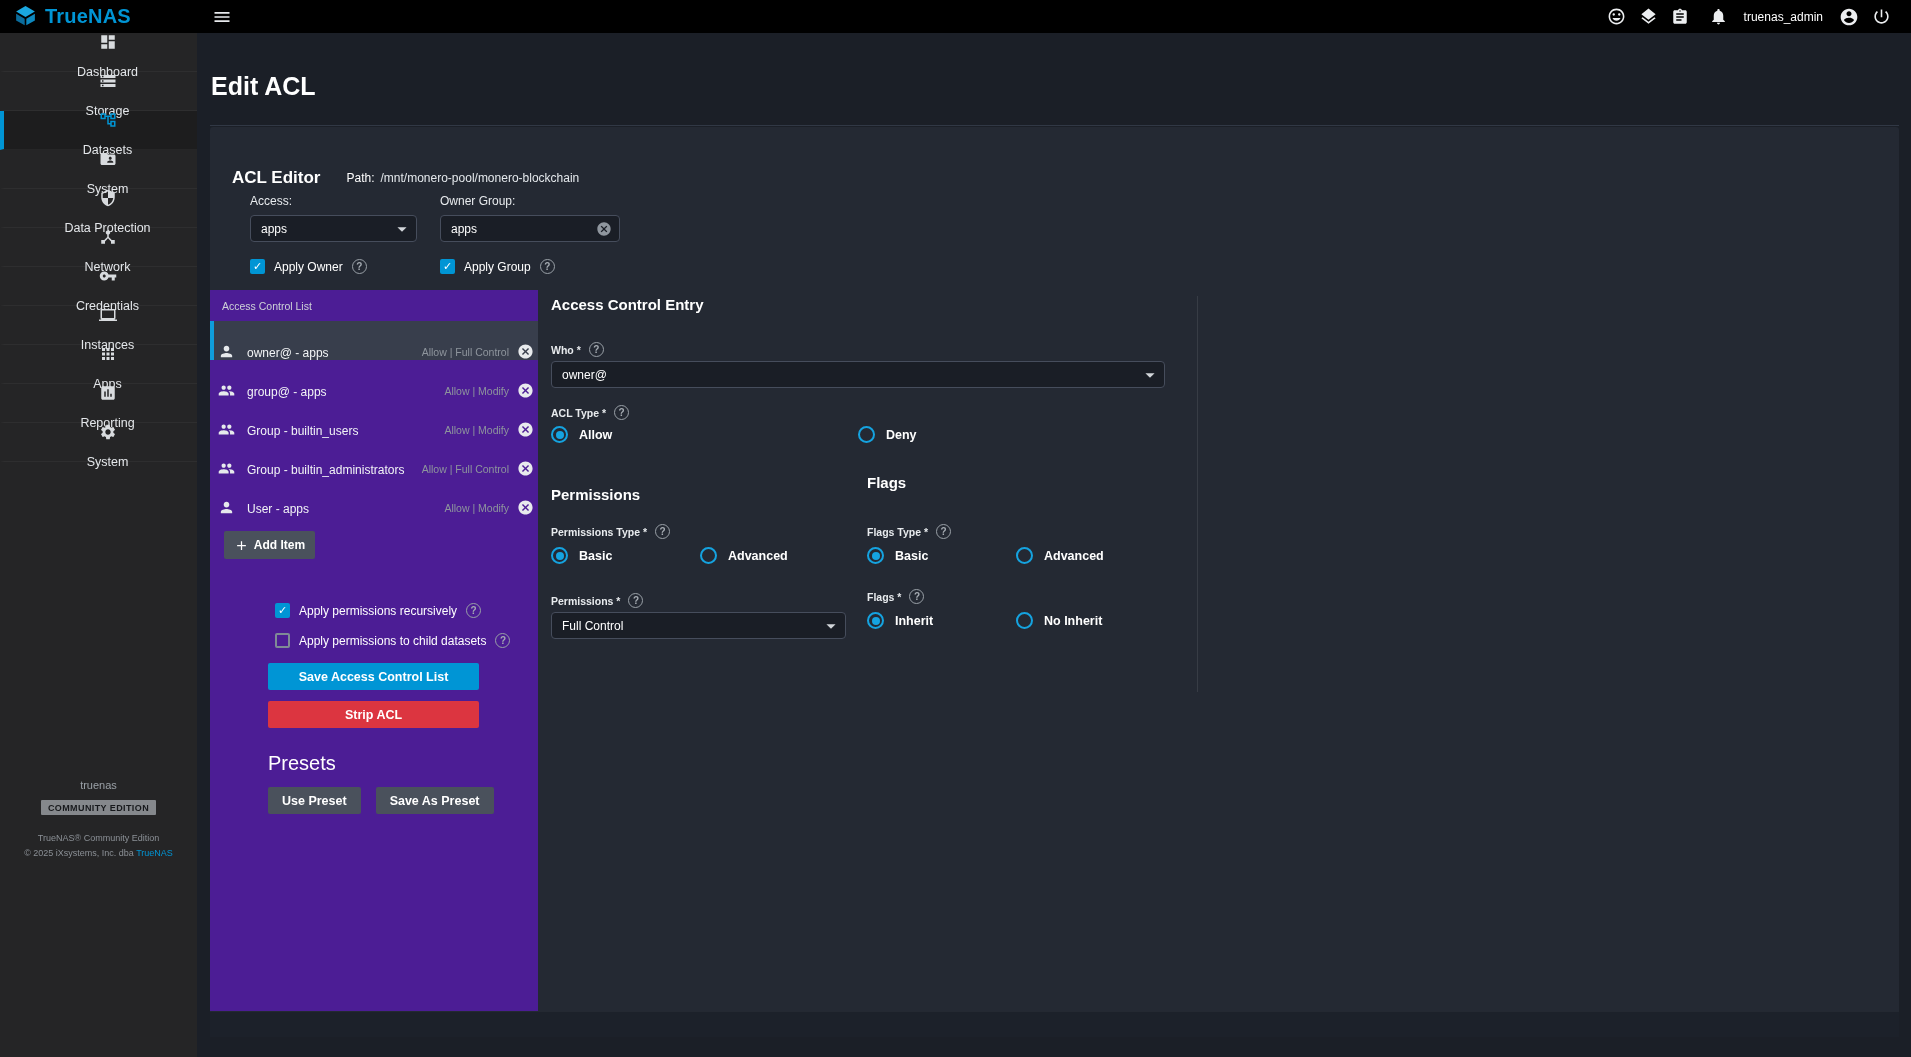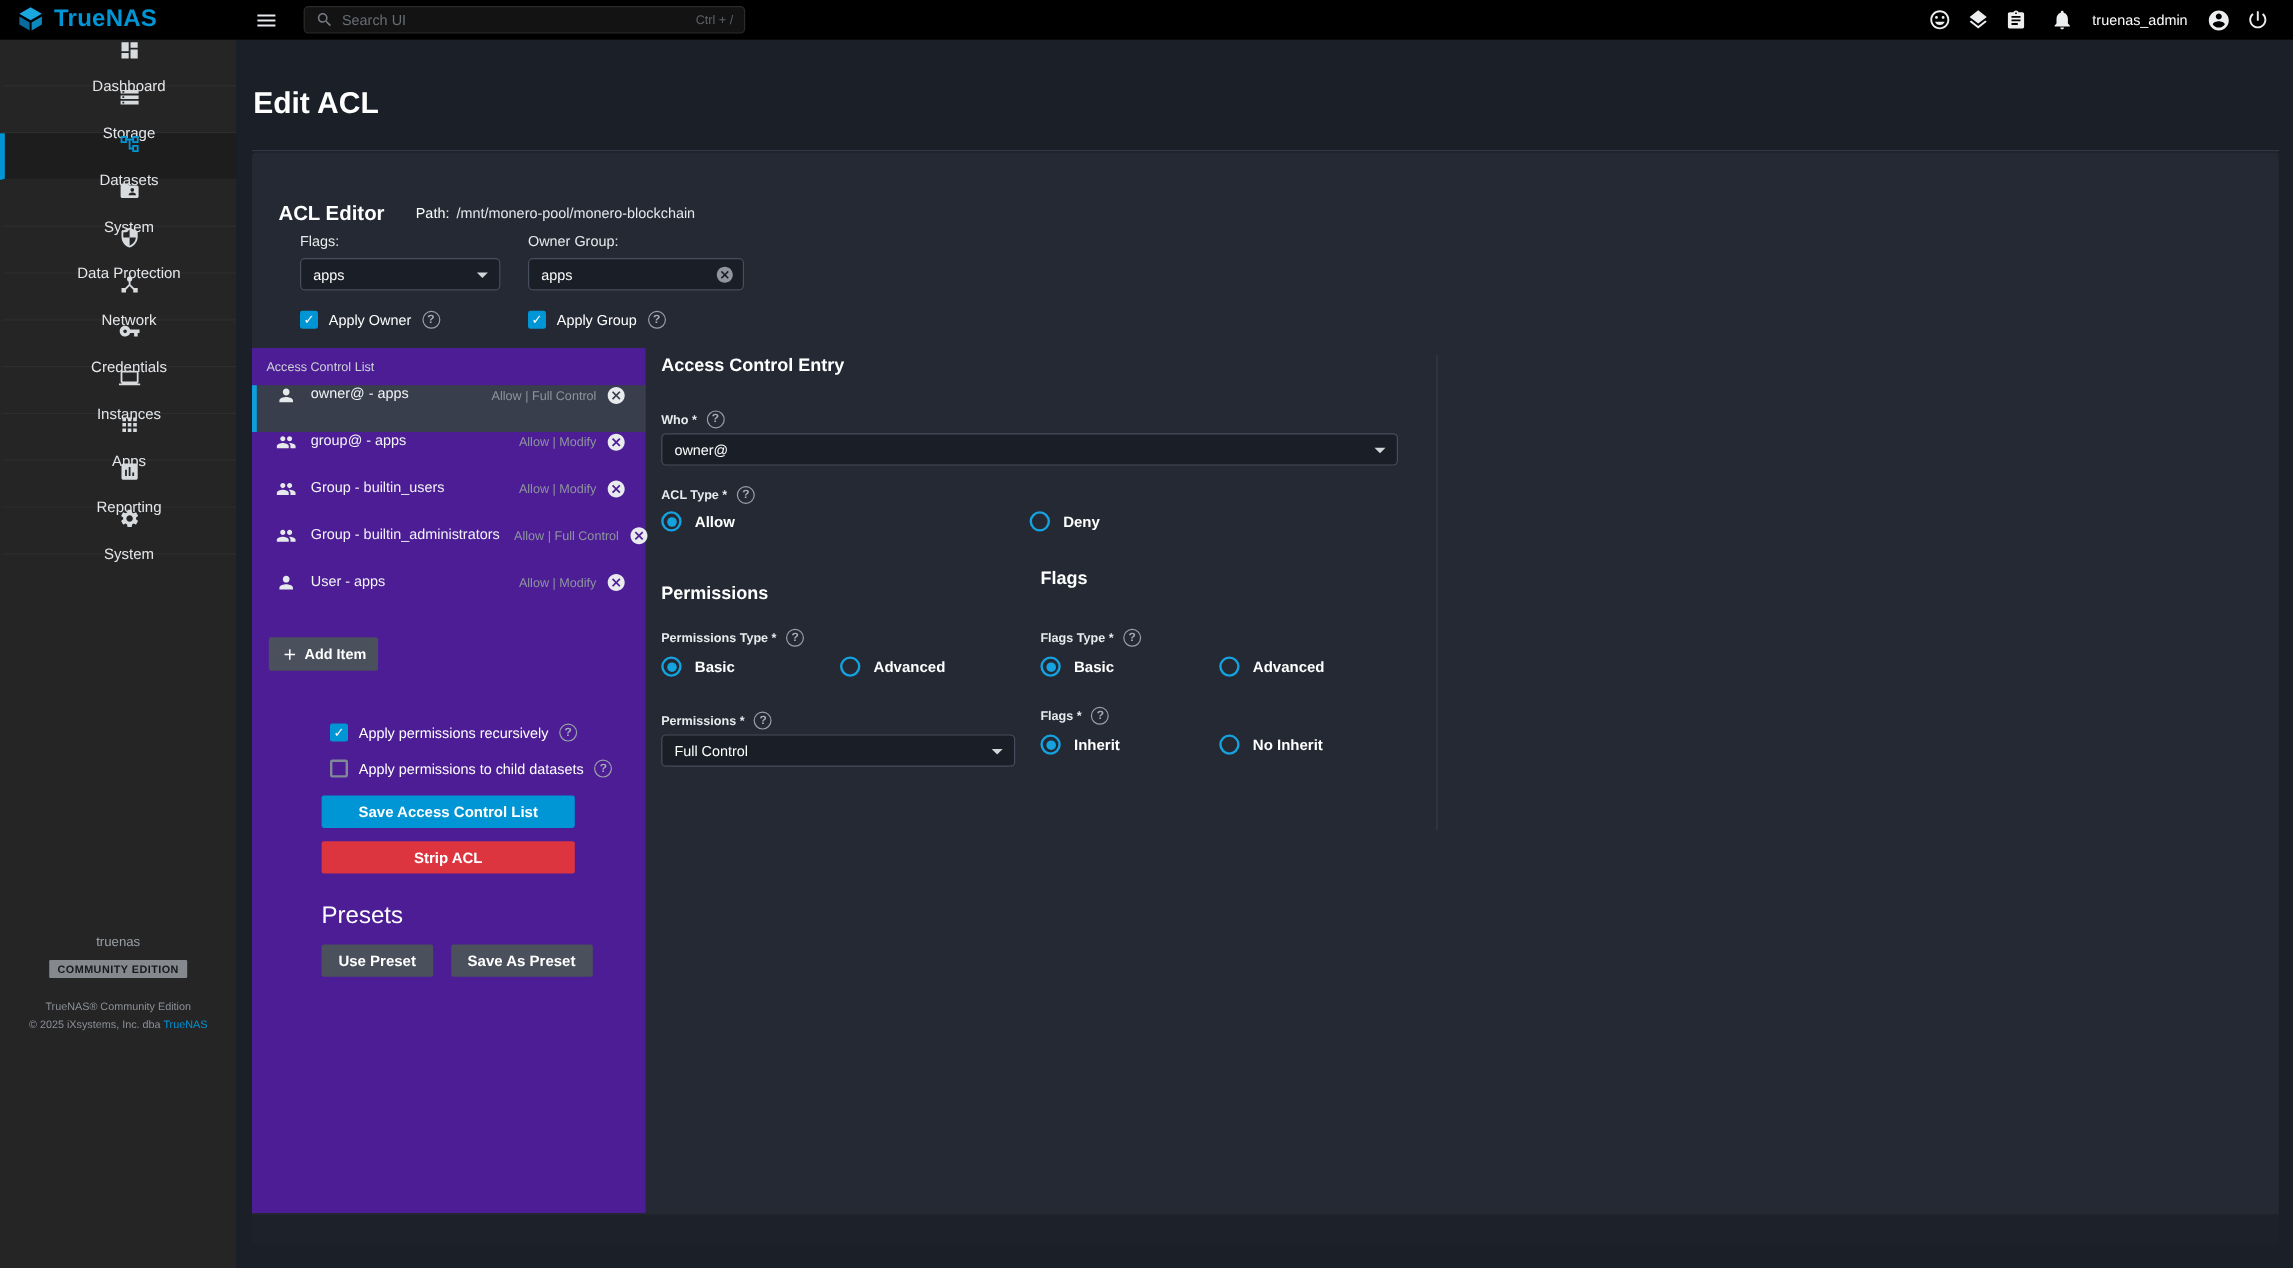--- a/index.html
+++ b/index.html
@@ -71,21 +71,21 @@
   .check-label { font-size:12px; color:#fff; white-space:nowrap; }
   .help { width:15px; height:15px; border-radius:50%; border:1px solid #99a0a7; color:#a6acb3; font-size:10px; font-weight:700; display:flex; align-items:center; justify-content:center; flex:0 0 15px; cursor:pointer; }
 
   .panes { position:absolute; top:163px; left:0; right:0; bottom:26px; display:flex; }
   .card-footer { position:absolute; left:0; right:0; bottom:0; height:26px; background:#1c212a; border-top:1px solid rgba(255,255,255,0.04); }
 
   
   .left-pane { width:328px; flex:0 0 328px; background:#4c1d95; position:relative; }
   .pane-title { padding:10px 0 0 12px; font-size:10.5px; color:#ced2d7; }
   .acl-list { margin-top:9px; }
-  .acl-row { height:39px; display:flex; align-items:flex-start; padding:0 16px; border-left:4px solid transparent; gap:12px; cursor:pointer; }
+  .acl-row { height:39px; display:flex; align-items:flex-end; padding:0 4px; border-left:4px solid transparent; gap:12px; cursor:pointer; }
   .acl-row.selected { background:#383e4c; border-left-color:#0f9ddb; }
   .row-icon { color:#e6e9ec; width:17px; height:17px; flex:0 0 17px; }
   .row-who { font-size:12px; color:#f2f4f6; white-space:nowrap; }
   .row-right { margin-left:auto; display:flex; align-items:center; gap:8px; }
   .row-perm { font-size:10.5px; color:#8e959d; white-space:nowrap; }
   .row-delete { width:17px; height:17px; color:#e8eaed; cursor:pointer; }
   .add-item { margin:15px 0 0 14px; width:91px; height:28px; background:#4a515c; border-radius:2px; color:#fff; font-size:12px; font-weight:700; display:flex; align-items:center; justify-content:center; gap:5px; }
   .add-ic { width:15px; height:15px; }
   .lp-lower { margin-top:44px; padding-left:58px; }
   .lp-lower .check-row { padding-left:7px; margin-bottom:15px; }
@@ -136,29 +136,20 @@
       <path d="M3 9.4 L11.2 14.1 L11.2 20.5 L3 15.8 Z" fill="#0a6c9c"></path>
       <path d="M21 9.4 L12.8 14.1 L12.8 20.5 L21 15.8 Z" fill="#0d88bf"></path>
     </svg>
     <span class="brand-text">TrueNAS</span>
   </div>
   <button class="hamburger">
     <svg width="20" height="20" viewBox="0 0 24 24" fill="currentColor">
         <path d="M3 18h18v-2H3v2zm0-5h18v-2H3v2zm0-7v2h18V6H3z"></path>
       </svg>
   </button>
-  <div class="search">
-    <span class="search-icon">
-      <svg width="15" height="15" viewBox="0 0 24 24" fill="currentColor">
-          <path d="M15.5 14h-.79l-.28-.27C15.41 12.59 16 11.11 16 9.5 16 5.91 13.09 3 9.5 3S3 5.91 3 9.5 5.91 16 9.5 16c1.61 0 3.09-.59 4.23-1.57l.27.28v.79l5 4.99L20.49 19l-4.99-5zm-6 0C7.01 14 5 11.99 5 9.5S7.01 5 9.5 5 14 7.01 14 9.5 11.99 14 9.5 14z"></path>
-        </svg>
-    </span>
-    <input class="search-input" placeholder="Search UI" style="">
-    <span class="search-shortcut">Ctrl + /</span>
-  </div>
   <div class="topbar-right">
     <button class="tb-icon">
       <svg width="19" height="19" viewBox="0 0 24 24" fill="currentColor">
           <path d="M11.99 2C6.47 2 2 6.48 2 12s4.47 10 9.99 10C17.52 22 22 17.52 22 12S17.52 2 11.99 2zM12 20c-4.42 0-8-3.58-8-8s3.58-8 8-8 8 3.58 8 8-3.58 8-8 8zm3.5-9c.83 0 1.5-.67 1.5-1.5S16.33 8 15.5 8 14 8.67 14 9.5s.67 1.5 1.5 1.5zm-7 0c.83 0 1.5-.67 1.5-1.5S9.33 8 8.5 8 7 8.67 7 9.5 7.67 11 8.5 11zm3.5 6.5c2.33 0 4.31-1.46 5.11-3.5H6.89c.8 2.04 2.78 3.5 5.11 3.5z"></path>
         </svg>
     </button>
     <button class="tb-icon">
       <svg width="19" height="19" viewBox="0 0 24 24" fill="currentColor">
           <path d="M11.99 18.54l-7.37-5.73L3 14.07l9 7 9-7-1.63-1.27-7.38 5.74zM12 16l7.36-5.73L21 9l-9-7-9 7 1.63 1.27L12 16z"></path>
         </svg>
@@ -278,21 +269,21 @@
 
     <div class="card-head">
       <h2>ACL Editor</h2>
       <div class="path">
         <span class="path-label">Path:</span>
         <span class="path-value">/mnt/monero-pool/monero-blockchain</span>
       </div>
     </div>
 
     <div class="owner-col-1">
-      <div class="field-label">Flags:</div>
+      <div class="field-label">Access:</div>
       <div class="select">
         <span class="sel-val">apps</span>
         <span class="caret">
             <svg width="22" height="22" viewBox="0 0 24 24" fill="currentColor">
               <path d="M7 10l5 5 5-5z"></path>
             </svg>
           </span>
       </div>
       <label class="check-row">
         <span class="checkbox checked">✓</span>

